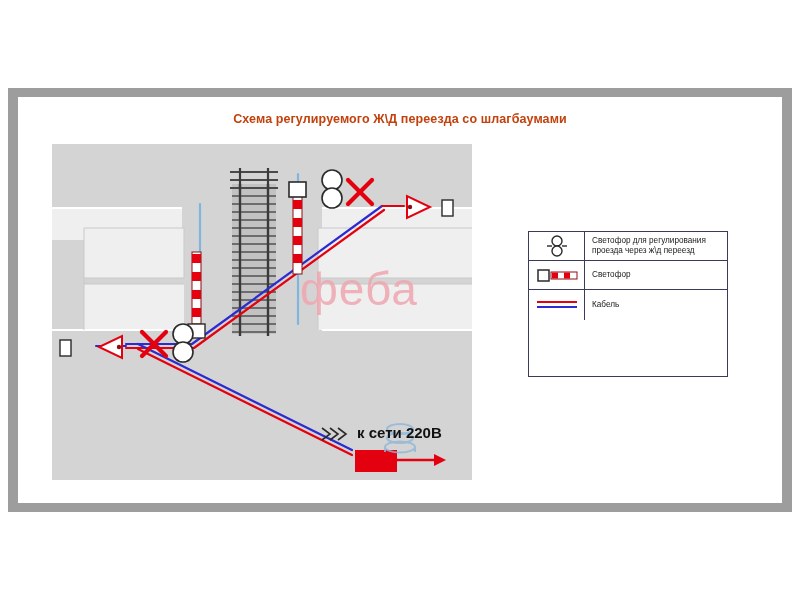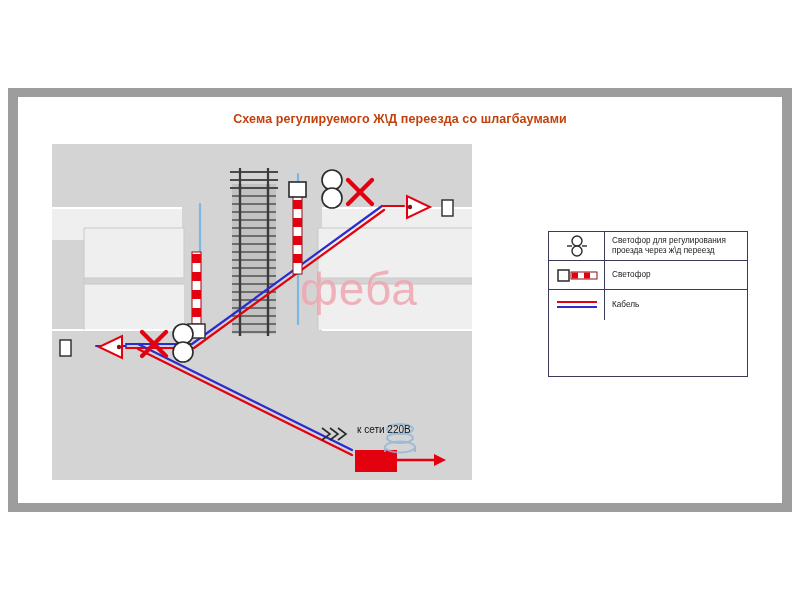--- a/index.html
+++ b/index.html
@@ -70,21 +70,20 @@
   }
   .legend-box {
     position: absolute;
     left: 528px;
     top: 231px;
     width: 200px;
     height: 146px;
     border: 1px solid #3a3a5a;
     box-sizing: border-box;
     background: #ffffff;
-    margin-left: 20px;
   }
   .legend-row {
     display: flex;
     align-items: center;
     height: 29.2px;
     border-bottom: 1px solid #3a3a5a;
     box-sizing: border-box;
   }
   .legend-row:last-child { border-bottom: none; }
   .legend-sym {
@@ -118,22 +117,22 @@
     top: 272px;
     width: 46px;
     height: 46px;
     opacity: 0.8;
     pointer-events: none;
   }
   .net-label {
     position: absolute;
     left: 357px;
     top: 424px;
-    font-size: 10px;
-    font-weight: normal;
+    font-size: 15px;
+    font-weight: bold;
     color: #111;
   }
   svg { display: block; }
   .abs { position: absolute; left: 0; top: 0; }
 </style>
 </head>
 <body>
 
 <div id="canvas">
 

